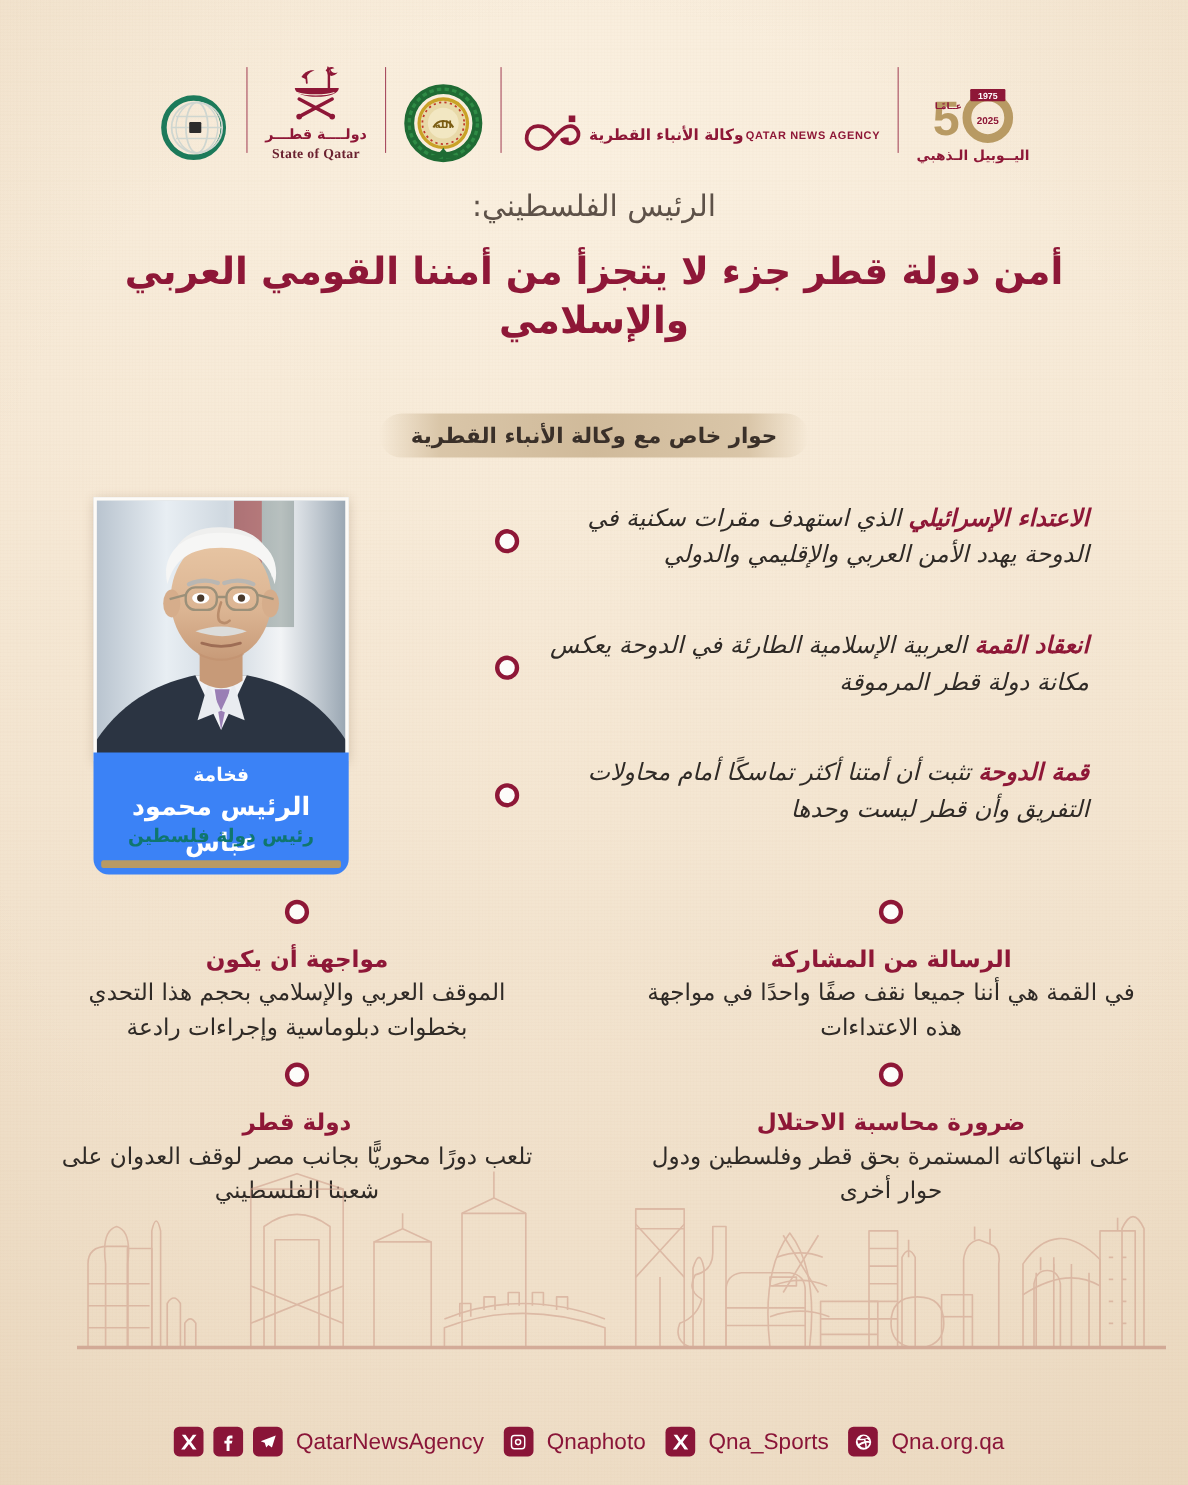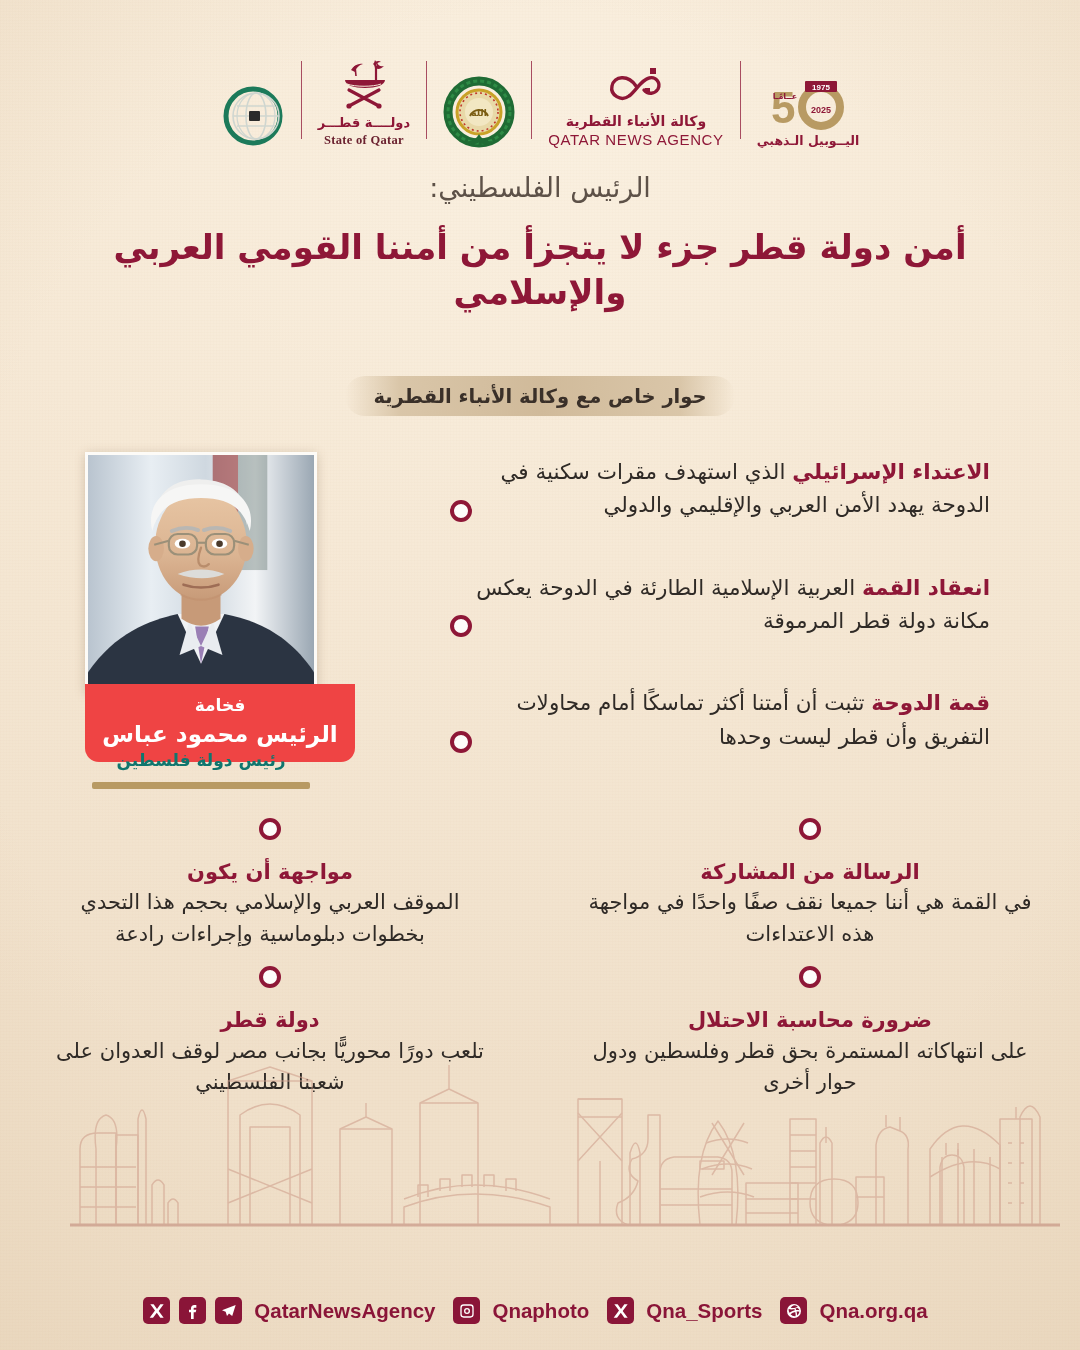--- a/index.html
+++ b/index.html
@@ -42,23 +42,23 @@
     display:flex; flex-direction:column; align-items:center; justify-content:flex-end;
     padding:0 16px; height:96px;
   }
   .logo-sep{ width:1px; height:78px; background:#8E1737; opacity:.75; }
 
   .logo-oic{ width:64px; height:64px; }
   .qatar-wrap{ display:flex; flex-direction:column; align-items:center; gap:3px; }
   .qatar-txt-ar{ font-size:13px; color:#8E1737; font-weight:700; letter-spacing:1.5px; }
   .qatar-txt-en{ font-size:12.5px; color:#6b2230; font-weight:600; letter-spacing:.3px;
                  font-family:"Liberation Serif",serif; }
-  .qna-wrap{ display:flex; flex-direction:column; align-items:center; gap:2px; }
+  .qna-wrap{ display:flex; flex-direction:row; align-items:center; gap:2px; }
   .qna-ar{ font-size:14px; color:#8E1737; font-weight:700; }
-  .qna-en{ font-size:15px; color:#8E1737; font-weight:400; letter-spacing:.6px;
+  .qna-en{ font-size:10px; color:#8E1737; font-weight:700; letter-spacing:.6px;
            font-family:"Liberation Sans",sans-serif; }
   .jub-wrap{ display:flex; flex-direction:column; align-items:center; gap:2px; }
   .jub-ar{ font-size:12.5px; color:#8E1737; font-weight:700; letter-spacing:2px; }
 
   
   .kicker{
     position:absolute; top:172px; left:0; right:0; text-align:center;
     font-size:27px; color:#5d5148; font-weight:400;
   }
   .headline{
@@ -73,43 +73,43 @@
     width:390px; height:40px; border-radius:20px;
     display:flex; align-items:center; justify-content:center;
     background:linear-gradient(90deg,
        rgba(216,196,166,0) 0%, rgba(216,196,166,.95) 14%,
        rgba(208,186,154,1) 50%, rgba(216,196,166,.95) 86%, rgba(216,196,166,0) 100%);
     font-size:19.5px; font-weight:700; color:#3a3029;
   }
 
   
   .bullets{ position:absolute; top:455px; right:90px; width:540px; }
-  .bullet{ display:flex; flex-direction:row-reverse; align-items:flex-end;
-           gap:4px; margin-bottom:49px; }
+  .bullet{ display:flex; flex-direction:row-reverse; align-items:center;
+           gap:4px; margin-bottom:49px;font-style:italic; }
   .dot{
     flex:0 0 auto; width:22px; height:22px; border-radius:50%;
     background:#fdfcfa; border:4px solid #8E1737; margin-top:7px;
   }
   .btxt{ flex:1; text-align:right; font-size:21.5px; line-height:1.55; color:#2f2a26; }
   .hl{ color:#8E1737; font-weight:700; }
 
   
   .portrait{
     position:absolute; top:452px; left:85px;
     width:232px; height:240px;
     border:3px solid #fdfbf7;
     box-shadow:0 2px 10px rgba(120,90,60,.28);
     overflow:hidden;
     background:#cfd6dd;
   }
   .portrait svg{ display:block; width:100%; height:100%; }
   .namebox{
     position:absolute; top:684px; left:85px;
-    width:270px; padding:9px 8px 11px;
-    background:#ef4444; border-radius:0 0 14px 14px;
+    width:232px; padding:9px 8px 11px;
+    background:#3b82f6; border-radius:0 0 14px 14px;
     text-align:center; color:#fff;
   }
   .namebox .l1{ font-size:17px; font-weight:700; line-height:1.45; }
   .namebox .l2{ font-size:23px; font-weight:700; line-height:1.45; }
   .role{
     position:absolute; top:750px; left:85px; width:232px;
     text-align:center; font-size:17px; font-weight:700; color:#0f766e;
   }
   .golddiv{
     position:absolute; top:782px; left:92px; width:218px; height:7px;
@@ -139,21 +139,21 @@
     display:flex; justify-content:center; align-items:center;
     gap:9px; direction:ltr;
   }
   .sicon{
     width:27px; height:27px; border-radius:5px; background:#8a1538;
     display:flex; align-items:center; justify-content:center;
     color:#fff; flex:0 0 auto;
   }
   .sicon svg{ width:16px; height:16px; fill:#fff; }
   .shandle{
-    font-size:20.5px; color:#8a1538; font-weight:700;
+    font-size:20.5px; color:#8a1538; font-weight:400;
     font-family:"Liberation Sans",sans-serif; margin:0 9px 0 3px;
     white-space:nowrap;
   }
 </style>
 </head>
 <body>
 
 <div class="grain"></div>
 <div class="vignette"></div>
 

